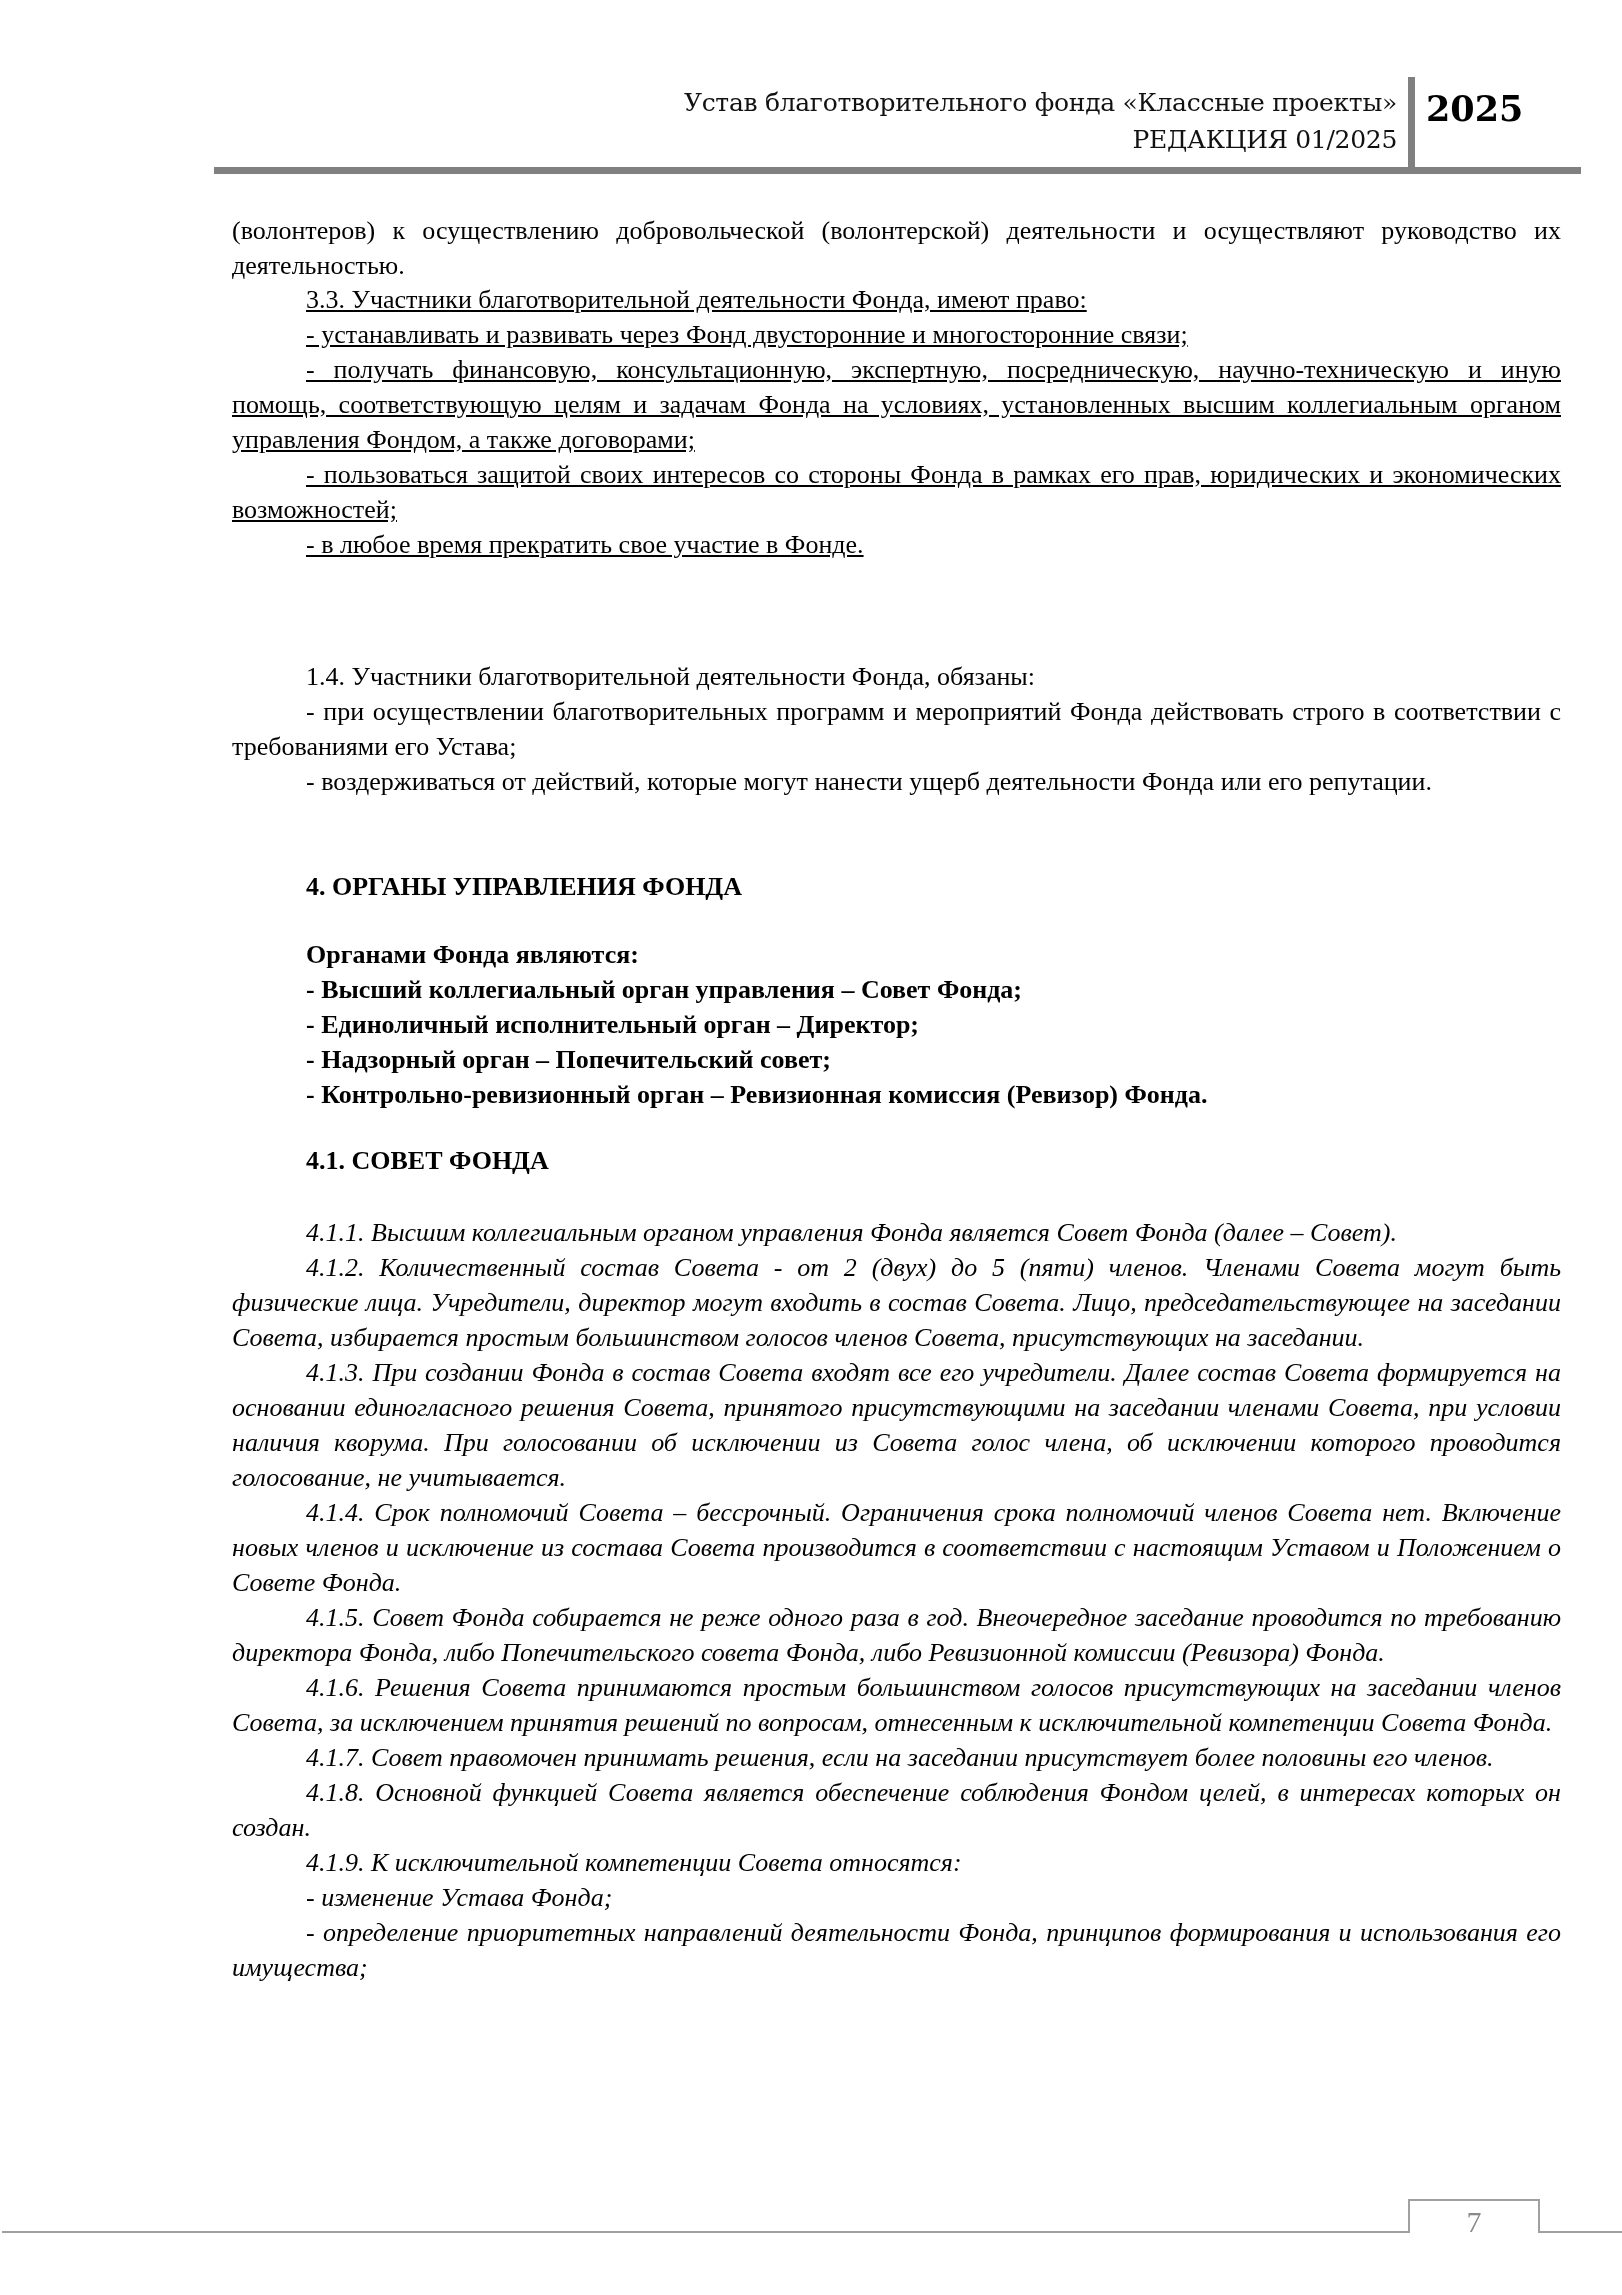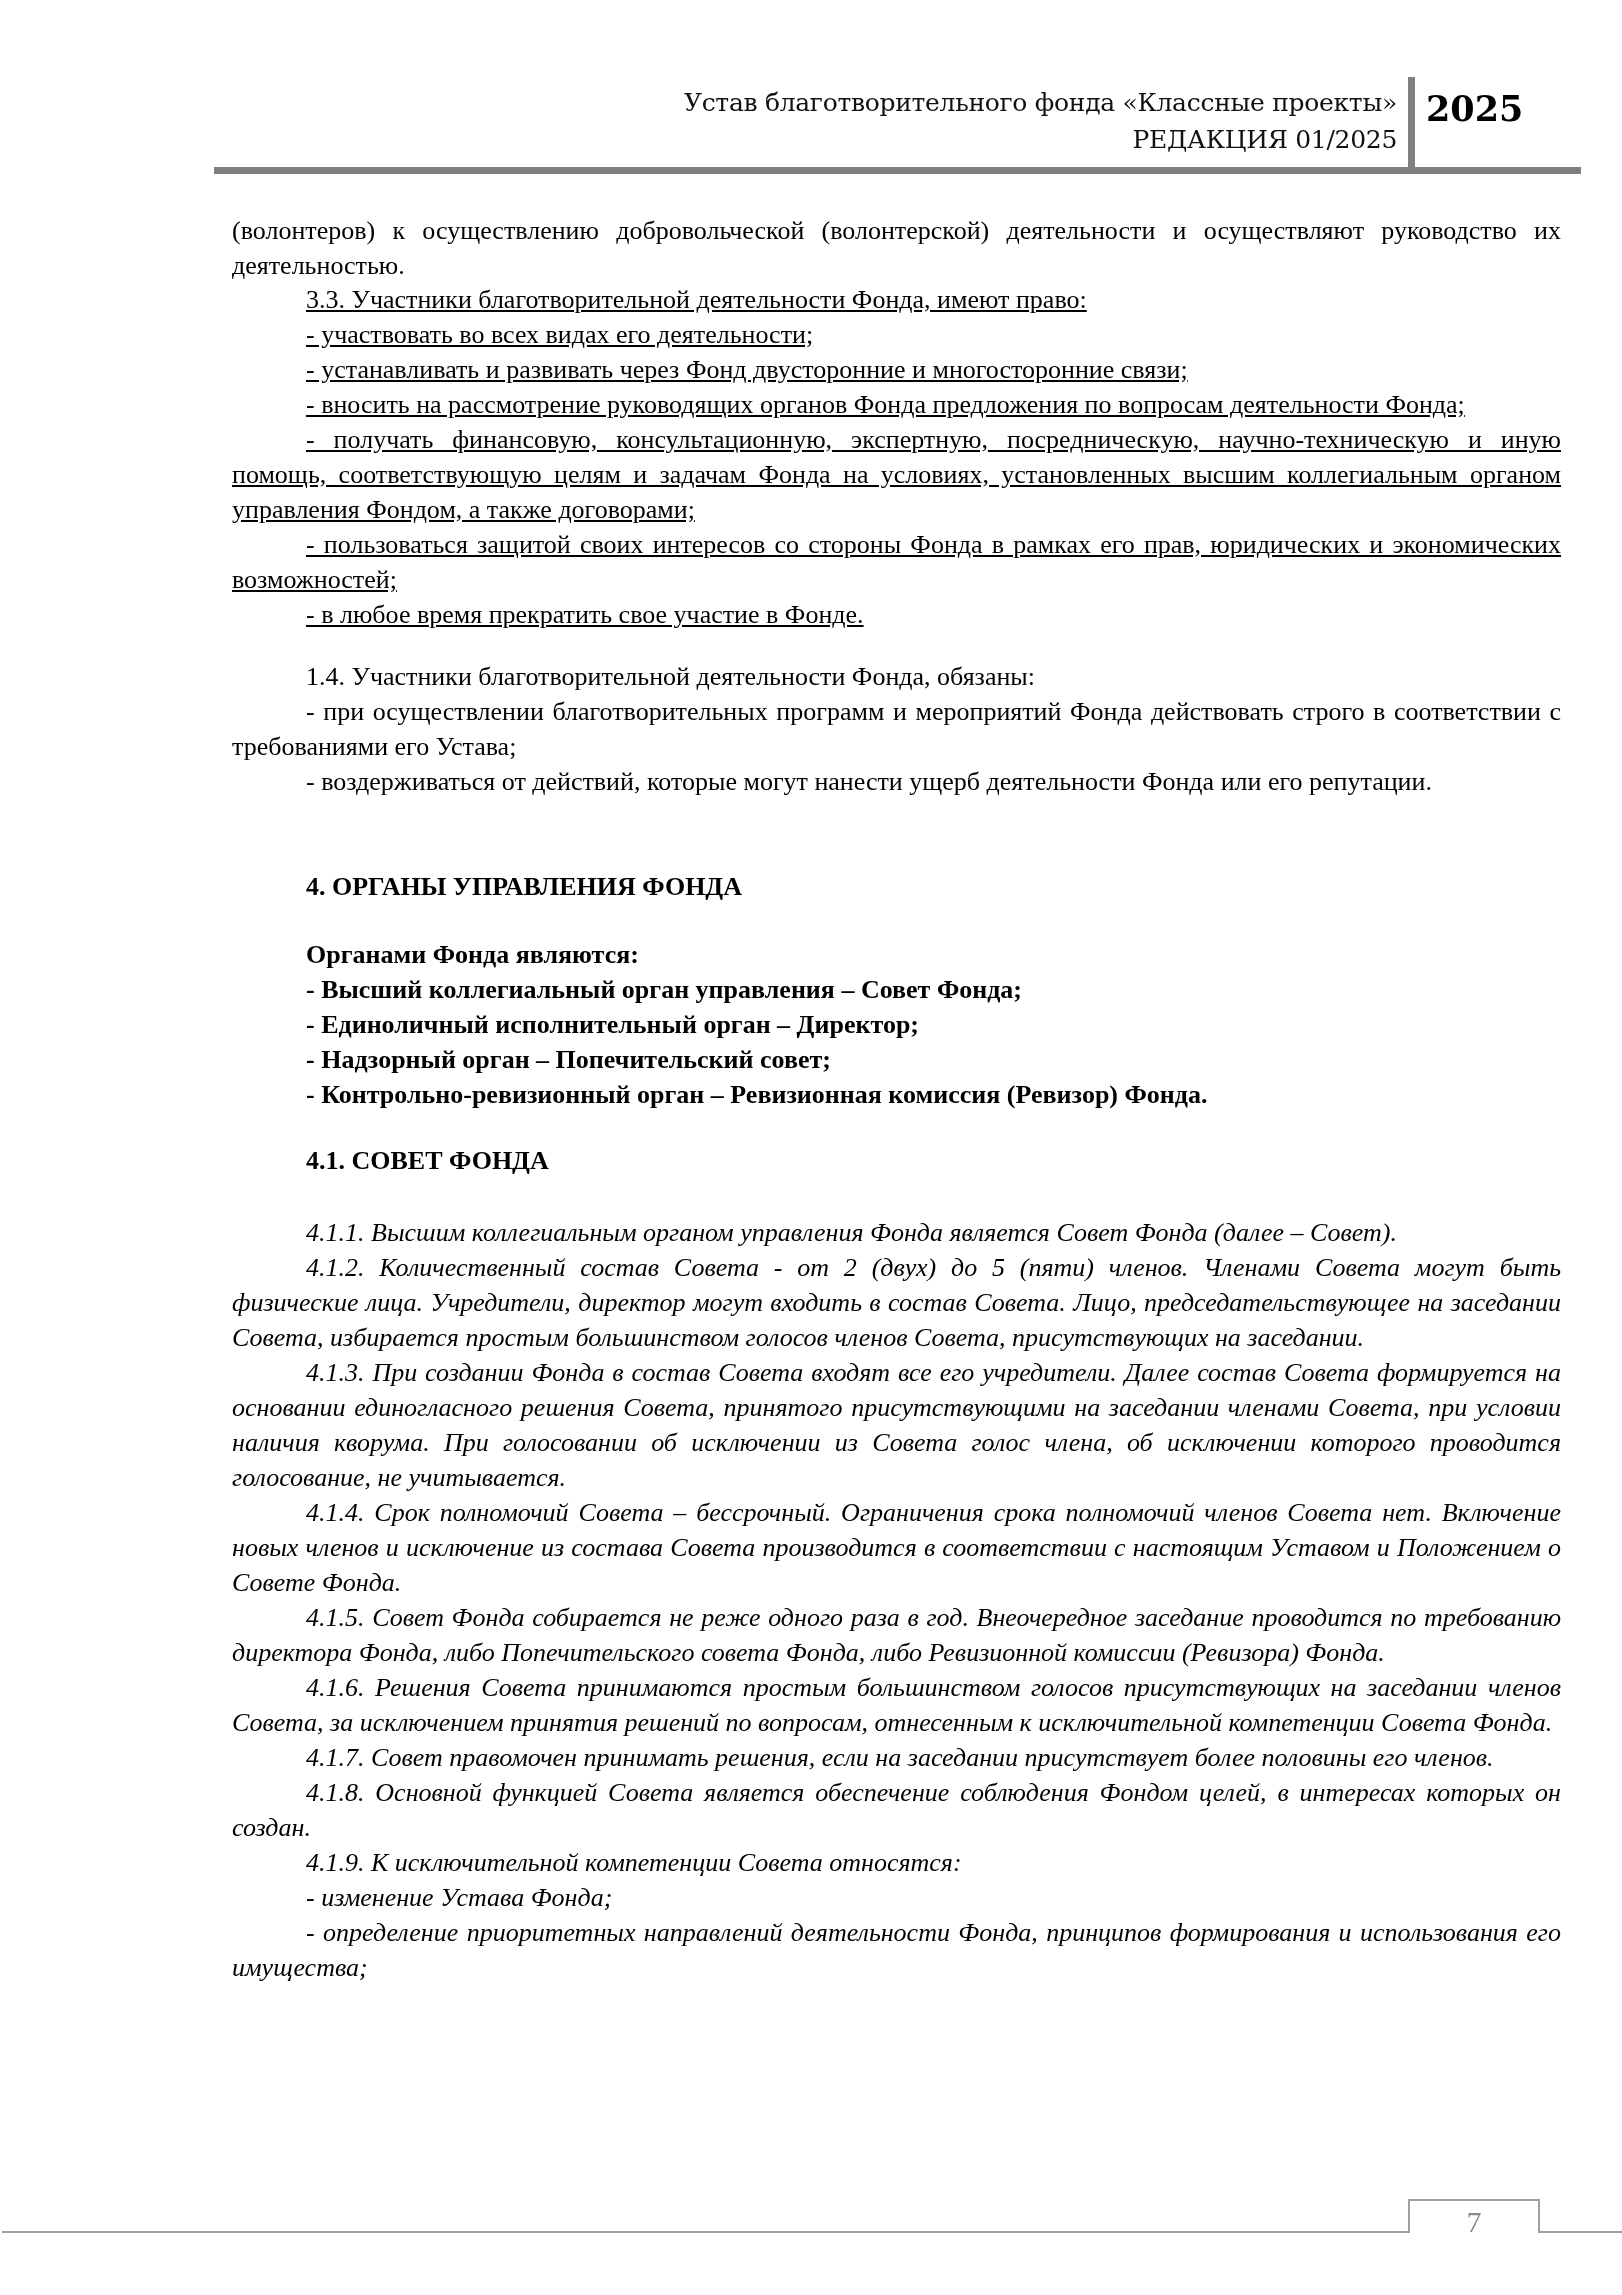--- a/index.html
+++ b/index.html
@@ -47,23 +47,21 @@
   <div class="hdr-rule"></div>
 
   <div class="body">
 
     <div class="blk" style="top:213px;">
       <p class="p noind">(волонтеров) к осуществлению добровольческой (волонтерской) деятельности и осуществляют руководство их деятельностью.</p>
     </div>
 
     <div class="blk" style="top:282px;text-decoration:underline;">
       <p class="p">3.3. Участники благотворительной деятельности Фонда, имеют право:</p>
-      <p class="p">- участвовать во всех видах его деятельности;</p>
       <p class="p">- устанавливать и развивать через Фонд двусторонние и многосторонние связи;</p>
-      <p class="p">- вносить на рассмотрение руководящих органов Фонда предложения по вопросам деятельности Фонда;</p>
       <p class="p">- получать финансовую, консультационную, экспертную, посредническую, научно-техническую и иную помощь, соответствующую целям и задачам Фонда на условиях, установленных высшим коллегиальным органом управления Фондом, а также договорами;</p>
       <p class="p">- пользоваться защитой своих интересов со стороны Фонда в рамках его прав, юридических и экономических возможностей;</p>
       <p class="p">- в любое время прекратить свое участие в Фонде.</p>
     </div>
 
     <div class="blk" style="top:659px;">
       <p class="p">1.4. Участники благотворительной деятельности Фонда, обязаны:</p>
       <p class="p">- при осуществлении благотворительных программ и мероприятий Фонда действовать строго в соответствии с требованиями его Устава;</p>
       <p class="p">- воздерживаться от действий, которые могут нанести ущерб деятельности Фонда или его репутации.</p>
     </div>

